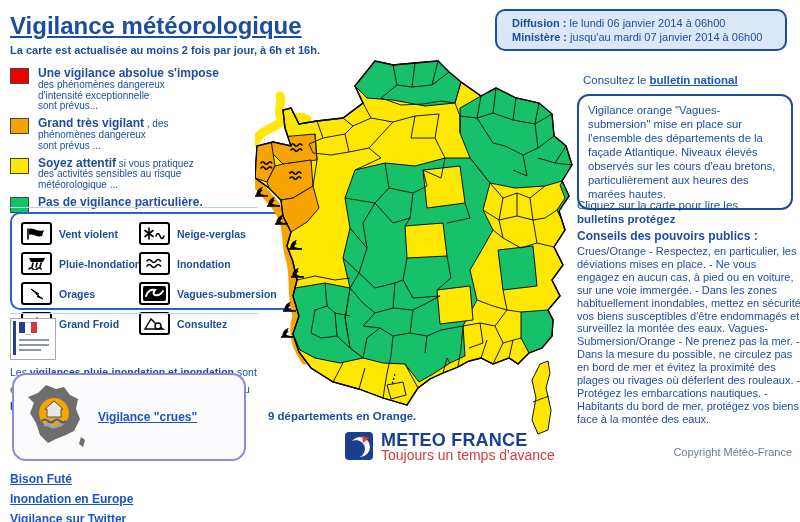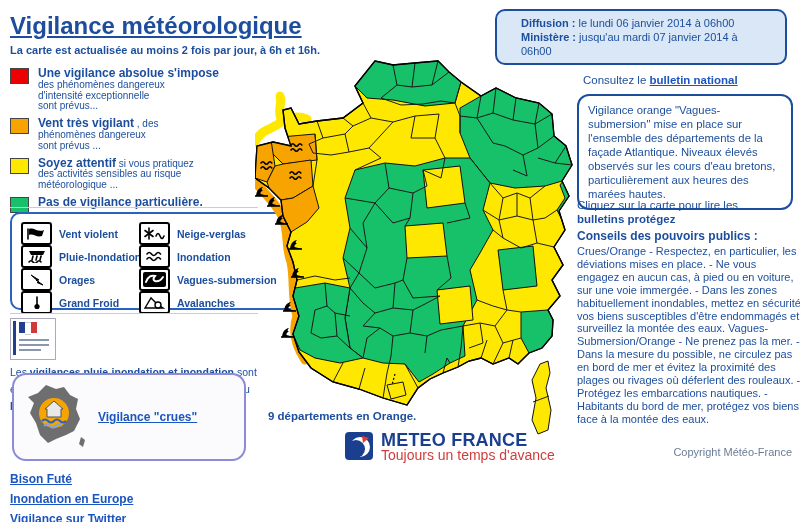--- a/index.html
+++ b/index.html
@@ -11,39 +11,39 @@
   }
   .abs{position:absolute;}
   a{color:var(--link,#1b55c0);text-decoration:underline;font-weight:bold;cursor:pointer;}
 
   
   .title{left:10px;top:12px;font-size:24px;font-weight:bold;color:var(--blue);text-decoration:underline;}
   .subtitle{left:10px;top:44px;font-size:11px;font-weight:bold;}
 
   .diffusion{left:495px;top:9px;width:292px;box-sizing:border-box;
     border:2px solid var(--blue);border-radius:10px;background:var(--boxbg,#d9e7f6);
-    padding:5px 24px;font-size:11px;line-height:14px;}
+    padding:5px 15px;font-size:11px;line-height:14px;}
   .diffusion b{font-weight:bold;}
 
   
   .legend{left:10px;top:67px;width:248px;}
   .lv{display:flex;gap:9px;margin-bottom:5px;}
   .sw{width:17px;height:14px;border:1px solid #444;flex:none;margin-top:1px;}
   .sw.red{background:var(--c-red);} .sw.orange{background:var(--c-orange);}
   .sw.yellow{background:var(--c-yellow);} .sw.green{background:var(--c-green);}
   .lv .t{font-size:10px;line-height:10.8px;}
   .lv .t b{font-size:12px;line-height:12px;margin-top:6px;}
   .lv .ln{display:block;}
 
   .divider{height:1px;background:#b9d2ec;width:248px;left:10px;}
 
   
   .pictos{left:10px;top:212px;width:293px;height:98px;box-sizing:border-box;
     border:2px solid #2a62c0;border-radius:10px;padding:8px 4px 4px 9px;
-    display:grid;grid-template-columns:118px 1fr;}
+    display:grid;grid-template-columns:118px 1fr;row-gap:7px;}
   .pc{display:flex;align-items:center;gap:7px;}
   .pc .ib{width:27px;height:19px;border:2px solid #000;border-radius:3px;background:#fff;
     flex:none;display:flex;align-items:center;justify-content:center;}
   .pc .lb{font-size:10.5px;font-weight:bold;white-space:nowrap;}
 
   
   .ministry{left:10px;top:318px;width:250px;display:flex;gap:4px;font-size:10.5px;line-height:17px;flex-direction:column;}
   .mlogo{width:44px;height:40px;border:1px solid #aab;flex:none;position:relative;background:#fff;}
   .mlogo .bar{position:absolute;left:2px;top:2px;width:3px;height:34px;background:#23408f;}
   .mlogo .f1{position:absolute;left:8px;top:3px;width:6px;height:11px;background:#23408f;}
@@ -102,21 +102,21 @@
 <div class="abs legend">
   <div class="lv">
     <span class="sw red"></span>
     <span class="t"><b>Une vigilance absolue s'impose</b>
       <span class="ln">des phénomènes dangereux</span>
       <span class="ln">d'intensité exceptionnelle</span>
       <span class="ln">sont prévus...</span></span>
   </div>
   <div class="lv">
     <span class="sw orange"></span>
-    <span class="t"><b>Vent très vigilant</b><span> , des</span>
+    <span class="t"><b>Grand très vigilant</b><span> , des</span>
       <span class="ln">phénomènes dangereux</span>
       <span class="ln">sont prévus ...</span></span>
   </div>
   <div class="lv">
     <span class="sw yellow"></span>
     <span class="t"><b>Soyez attentif</b><span> si vous pratiquez</span>
       <span class="ln">des activités sensibles au risque</span>
       <span class="ln">météorologique ...</span></span>
   </div>
   <div class="lv">
@@ -201,21 +201,21 @@
       </span>
     <span class="lb">Grand Froid</span>
     </div>
   <div class="pc">
       <span class="ib">
       <svg width="21" height="13">
           <path d="M1,12 L7,2 L13,8 L19,12 Z" fill="#fff" stroke="#000" stroke-width="1.4"></path>
           <circle cx="14" cy="9" r="3" fill="#fff" stroke="#000" stroke-width="1.4"></circle>
         </svg>
       </span>
-    <span class="lb">Avalanches</span>
+    <span class="lb">Consultez</span>
     </div>
 </div>
 
 <div class="abs divider" style="top:313px"></div>
 
 <div class="abs ministry">
   <div class="mlogo">
     <span class="bar"></span>
       <span class="f1"></span>
       <span class="f2"></span>

